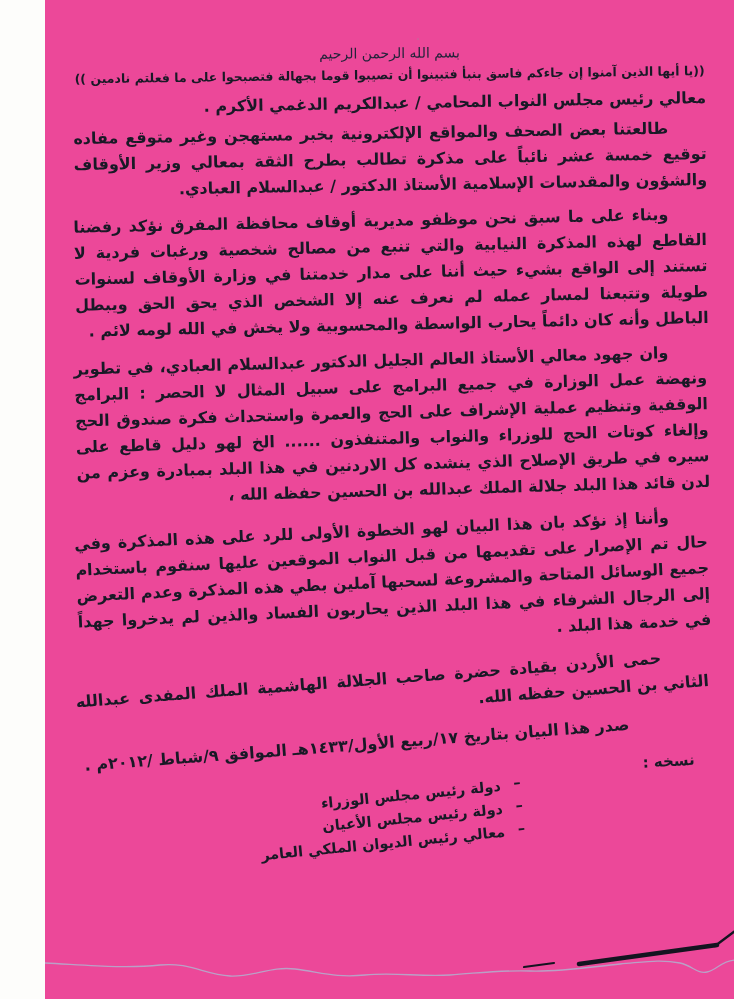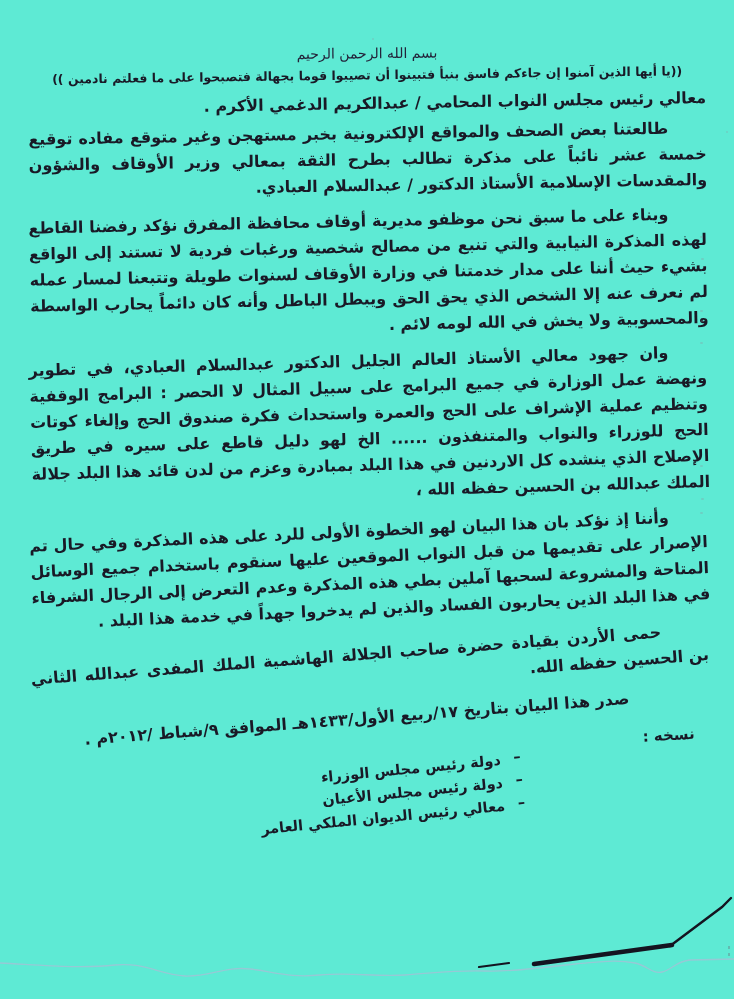--- a/index.html
+++ b/index.html
@@ -1,17 +1,17 @@
 <!DOCTYPE html>
 <html lang="ar" dir="rtl"><head>
 <meta charset="utf-8">
 <style>
   html,body{margin:0;padding:0;width:734px;height:999px;overflow:hidden;}
   body{background:#fdfdfb;font-family:"DejaVu Sans",sans-serif;}
-  .page{position:relative;width:734px;height:999px;background:#5eead4;direction:rtl;color:#191926;}
+  .page{position:relative;width:644px;height:999px;background:#ec4899;direction:rtl;color:#191926;padding-left:45px;}
   .doc{position:absolute;top:42px;right:28px;left:28px;}
   p{margin:0;}
   .basmala{text-align:center;font-size:14px;font-weight:normal;letter-spacing:0;color:#23233a;}
   .verse{text-align:center;font-size:12.5px;font-weight:bold;margin-top:5px;white-space:nowrap;}
   .salutation{font-size:16px;font-weight:bold;margin-top:10px;text-align:right;}
   .body{font-size:16px;font-weight:bold;line-height:26px;text-align:justify;text-indent:38px;margin-top:8px;}
   .closing{font-size:16px;font-weight:bold;line-height:26px;text-align:justify;text-indent:46px;margin-top:9px;}
   .date{font-size:16px;font-weight:bold;line-height:26px;margin-top:12px;padding-right:78px;text-align:right;white-space:nowrap;}
   .copies-label{font-size:15px;font-weight:bold;margin-top:18px;text-align:right;padding-right:12px;}
   .copies{margin-top:8px;margin-right:186px;}

